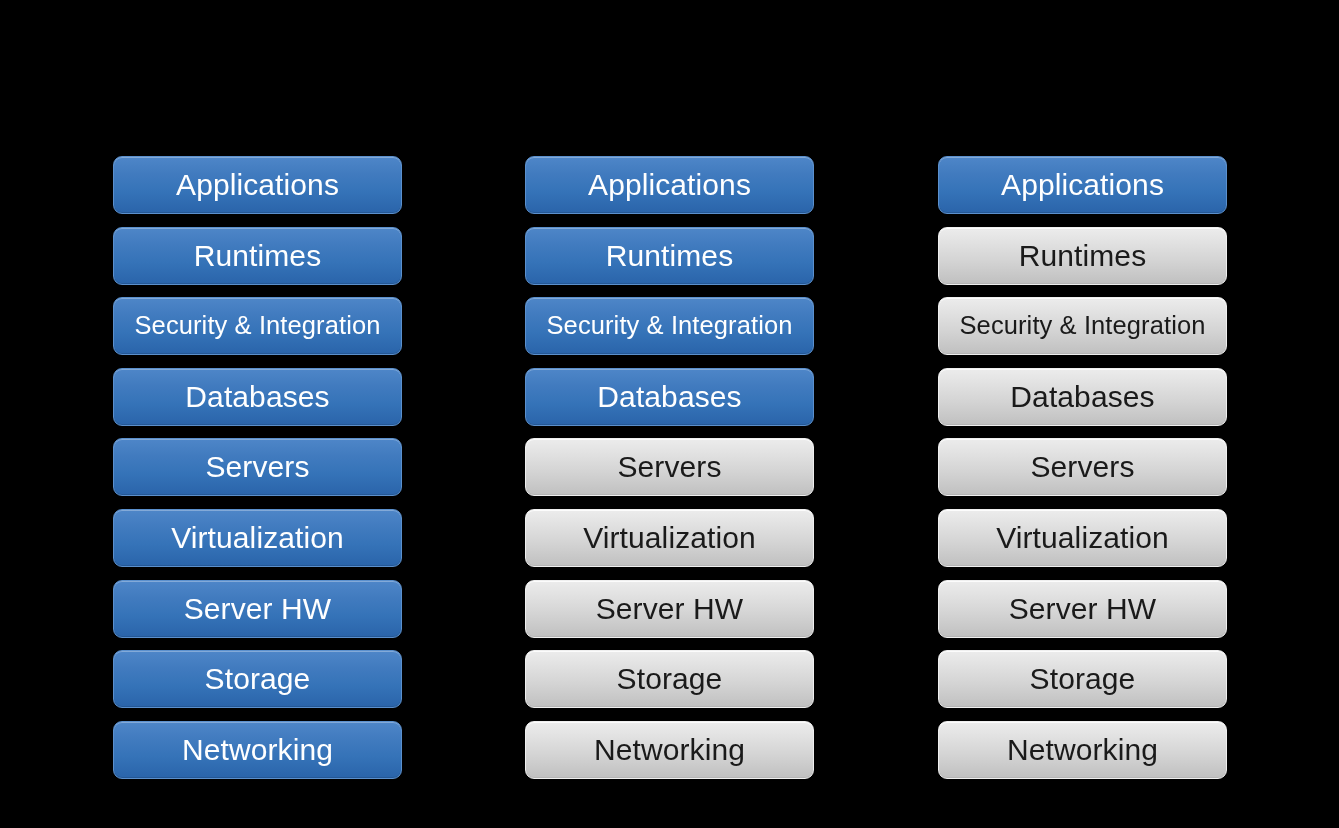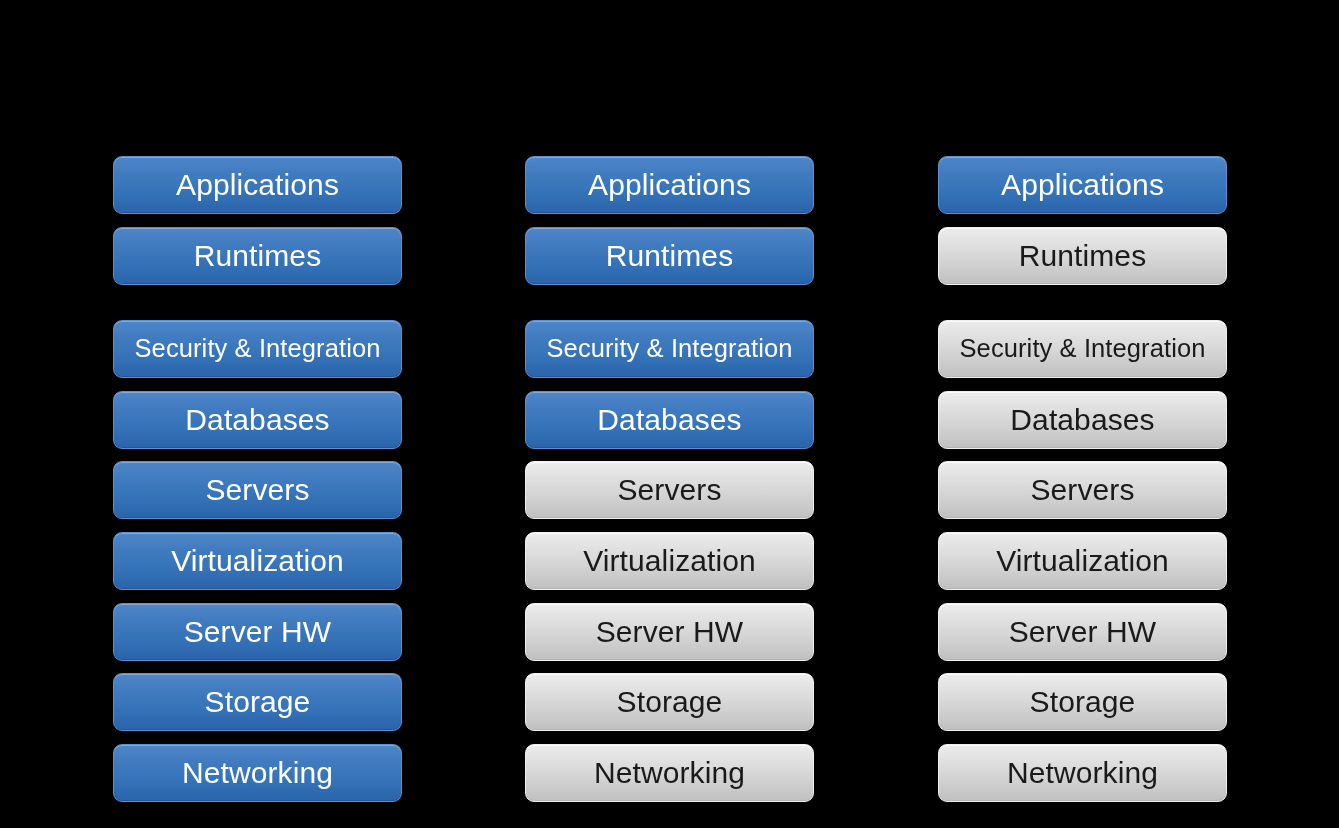--- a/index.html
+++ b/index.html
@@ -69,21 +69,20 @@
     color: #1a1a1a;
     border: 1px solid #efefef;
     box-shadow:
       inset 0 1px 0 rgba(255,255,255,0.85),
       inset 0 -1px 0 rgba(0,0,0,0.06);
   }
 
   
   .layer-box.label-long {
     font-size: 25.5px;
-    margin-top: 23px;
   }
 </style>
 </head>
 <body>
 
 <div id="diagram">
 
   <div class="stack stack-managed-by-you">
       <div class="layer-box tone-blue">
         <span>Applications</span>

